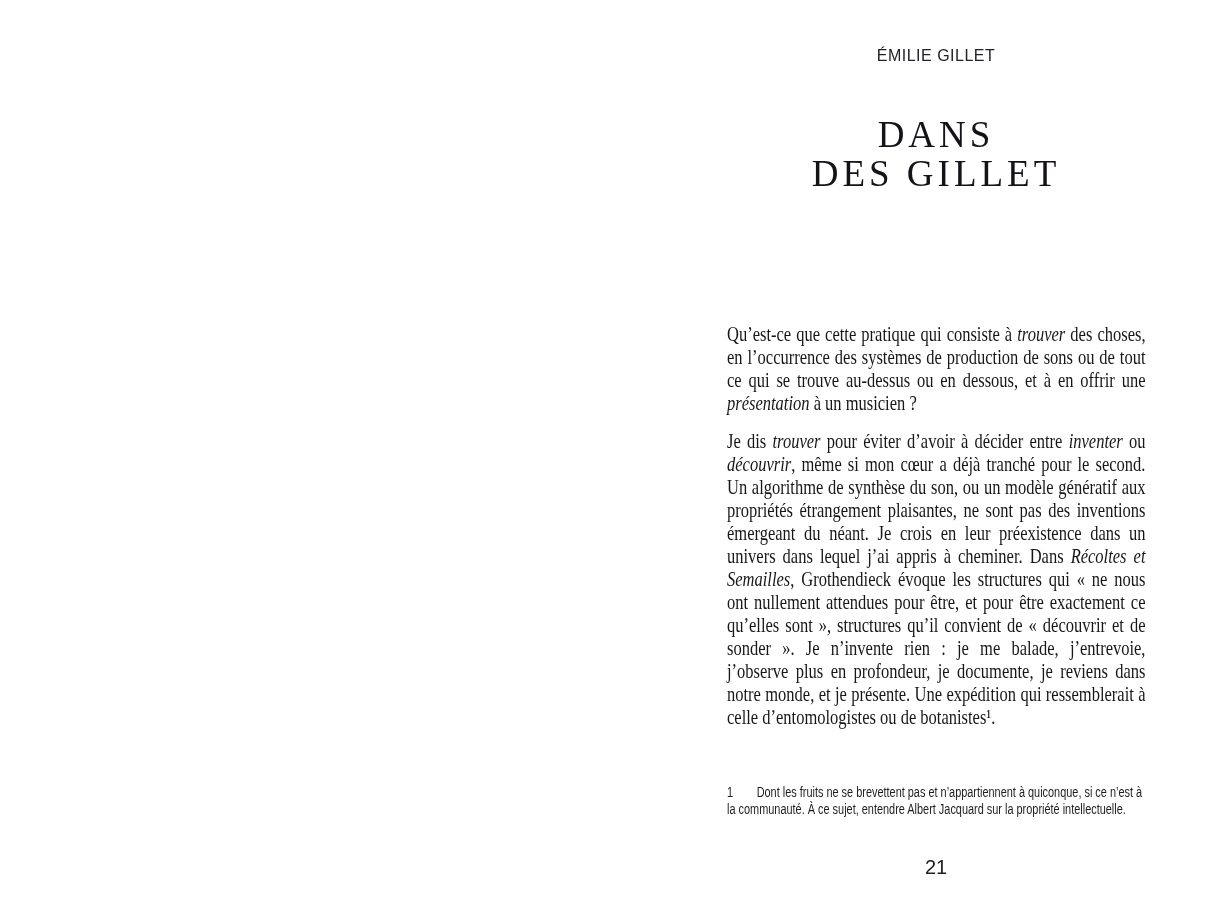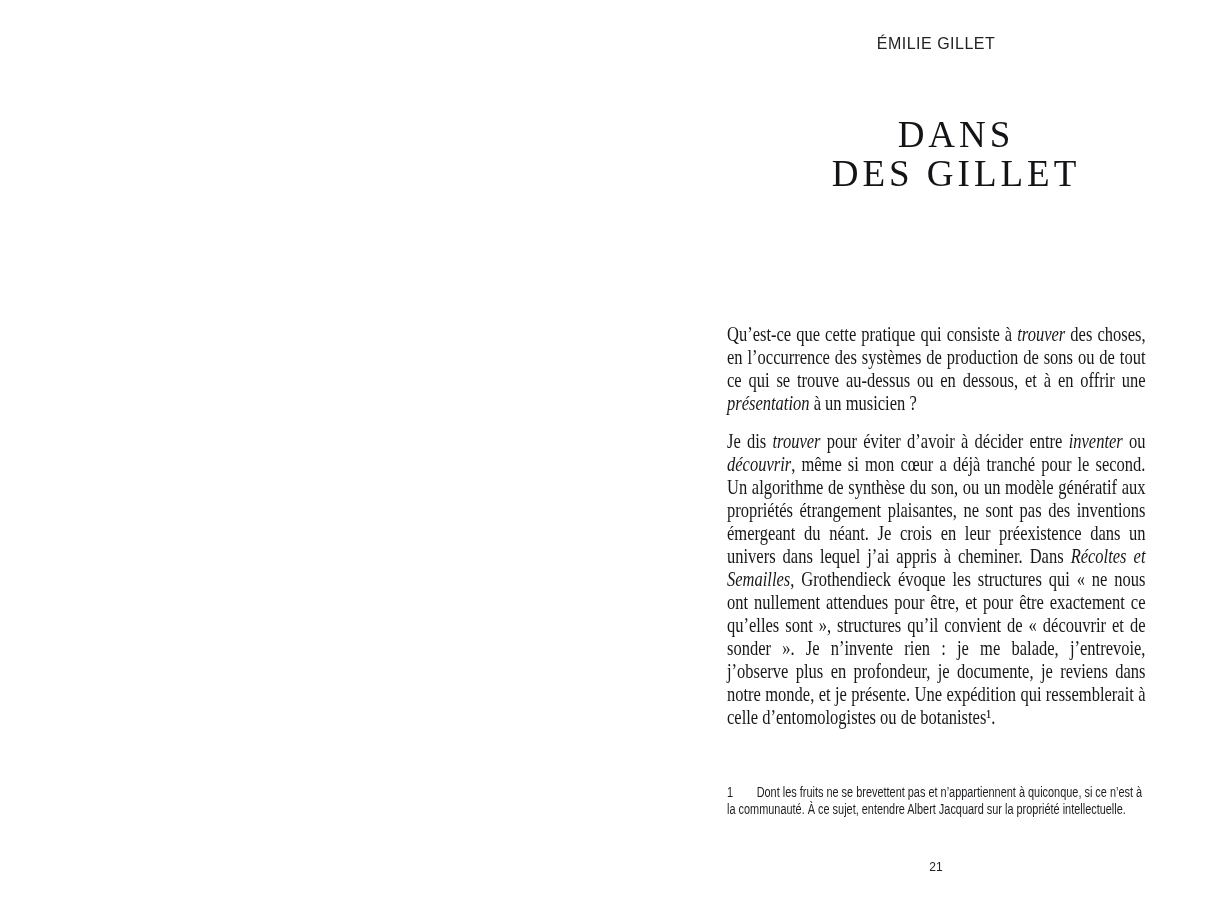--- a/index.html
+++ b/index.html
@@ -22,33 +22,33 @@
     background: #ffffff;
   }
   .page-right {
     position: absolute;
     left: 616px; top: 0;
     width: 616px; height: 912px;
     background: #ffffff;
   }
   .author-header {
     position: absolute;
-    left: 727px; top: 36px;
+    left: 727px; top: 48px;
     width: 418px;
     text-align: center;
     font-family: "Liberation Sans", sans-serif;
     font-size: 16px;
     line-height: 16px;
     letter-spacing: 0.5px;
     font-weight: 500;
     color: #232126;
   }
   .chapter-title {
     position: absolute;
-    left: 727px; top: 116px;
+    left: 707px; top: 116px;
     width: 458px;
     text-align: center;
     font-family: "Liberation Serif", serif;
     font-size: 37px;
     line-height: 38.5px;
     letter-spacing: 4px;
     color: #151218;
   }
   .body-text {
     position: absolute;
@@ -84,21 +84,21 @@
   .footnote-number {
     display: inline-block;
     width: 38px;
   }
   .page-number {
     position: absolute;
     left: 727px; top: 859px;
     width: 418px;
     text-align: center;
     font-family: "Liberation Sans", sans-serif;
-    font-size: 12px;
+    font-size: 20px;
     line-height: 16px;
     color: #222024;
   }
 </style>
 </head>
 <body>
 
 <div class="spread">
 
   <div class="page-left"></div>

